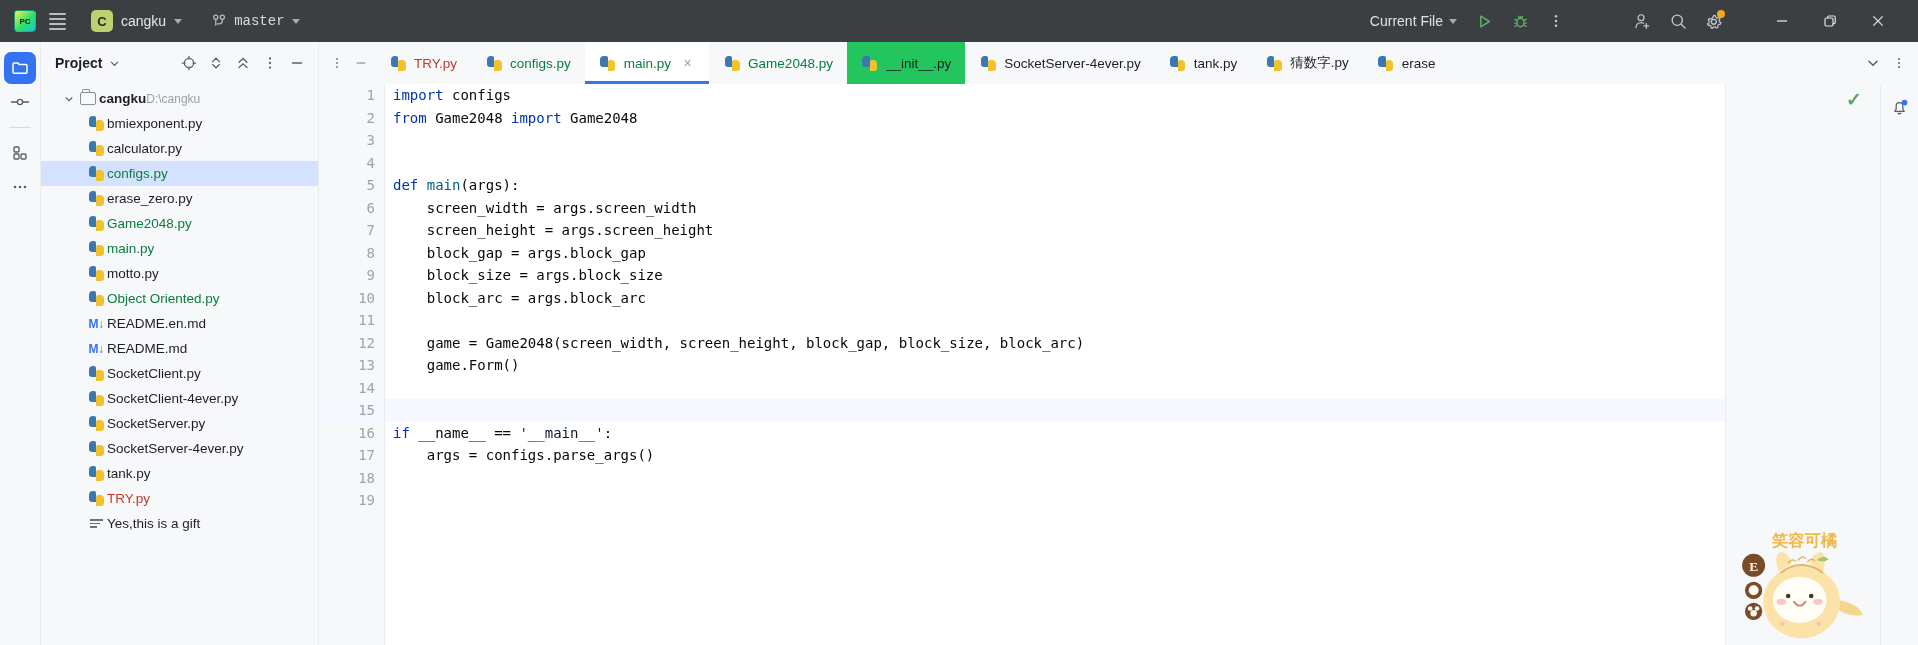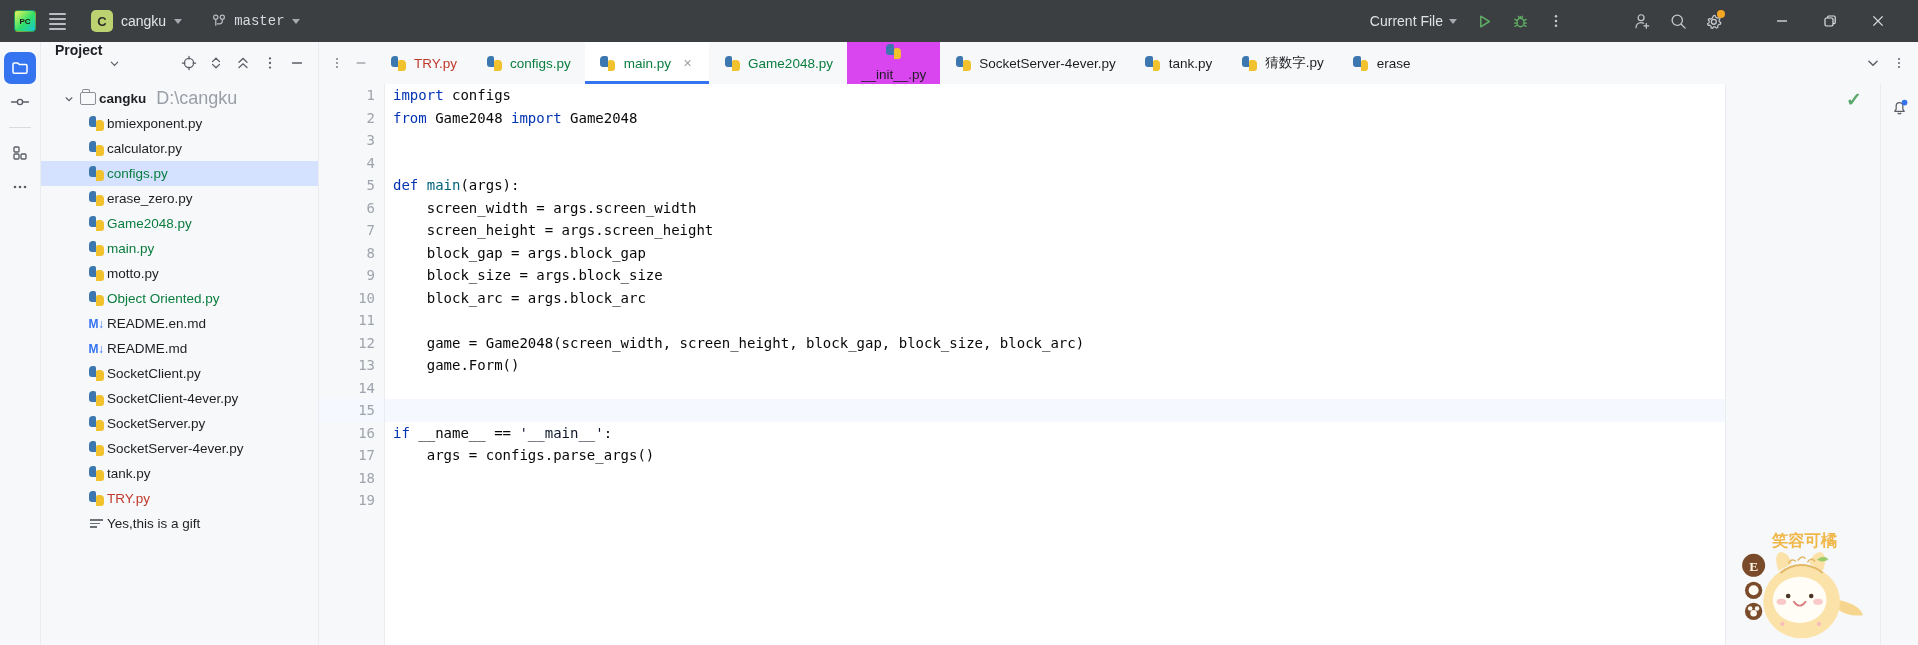--- a/index.html
+++ b/index.html
@@ -87,37 +87,37 @@
 
   
   .project {
     width: 278px; flex: 0 0 278px;
     background: #f7f8fa;
     border-right: 1px solid #ebecf0;
     display: flex; flex-direction: column;
   }
   .project-head {
     height: 42px; flex: 0 0 42px;
-    display: flex; padding: 0 8px 0 14px;
+    display: flex; align-items: center; padding: 0 8px 0 14px;
   }
   .project-title { font-size: 14px; font-weight: bold; color: #1e1f22; cursor: pointer; }
   .ph-caret { margin-left: 7px; cursor: pointer; display: flex; align-items: center; }
   .ph-actions { margin-left: auto; display: flex; align-items: center; gap: 1px; }
   .ph-btn { width: 26px; height: 26px; border-radius: 5px; cursor: pointer; display: flex; align-items: center; justify-content: center; }
 
   .tree { flex: 1 1 auto; overflow: hidden; padding-top: 2px; font-size: 13.5px; }
   .row {
     height: 25px; display: flex; align-items: center; cursor: pointer;
     color: #1e1f22; white-space: nowrap;
   }
   .row.selected { background: #d4e2ff; }
   .row .chev { width: 16px; display: flex; align-items: center; justify-content: center; flex: 0 0 16px; }
   .row .ico { width: 22px; flex: 0 0 22px; display: flex; align-items: center; justify-content: center; }
   .row .lbl { font-size: 13.5px; }
-  .row .sub { font-size: 18px; color: #9a9ea6; margin-left: 10px; }
+  .row .sub { font-size: 12px; color: #9a9ea6; margin-left: 0; }
   .depth0 { padding-left: 44px; }
   .root-lbl { font-weight: bold; }
 
   
   .pyicon { width: 15px; height: 15px; position: relative; display: inline-block; }
   .pyicon b, .pyicon i {
     position: absolute; width: 7.5px; height: 11px; display: block;
   }
   .pyicon b { left: 0; top: 0; background: #3c77b0; border-radius: 4px 2px 0 3px; }
   .pyicon i { right: 0; bottom: 0; background: #f2c12e; border-radius: 2px 4px 3px 0; }
@@ -142,21 +142,21 @@
   .tab {
     display: flex; align-items: center; gap: 7px;
     padding: 0 14px; cursor: pointer; position: relative;
     font-size: 13.5px; white-space: nowrap; max-width: 230px;
   }
   .tab.active { background: #ffffff; }
   .tab.active::after {
     content: ""; position: absolute; left: 0; right: 0; bottom: 0;
     height: 3px; background: #3574f0;
   }
-  .tab.pinned-bg { background: #d946ef; flex-direction: column; }
+  .tab.pinned-bg { background: #22c55e; }
   .tab .tlbl { overflow: hidden; text-overflow: ellipsis; }
   .tab-close {
     width: 15px; height: 15px; display: flex; align-items: center; justify-content: center;
     color: #9a9ea6; font-size: 14px; border-radius: 3px; margin-left: 2px;
   }
   .tabstrip-right { display: flex; align-items: center; padding-right: 6px; gap: 0; }
 
   .editor-body { flex: 1 1 auto; display: flex; min-height: 0; position: relative; background: #fff; }
   .code-pane { flex: 1 1 auto; display: flex; min-width: 0; position: relative; overflow: hidden; }
   .gutter {

